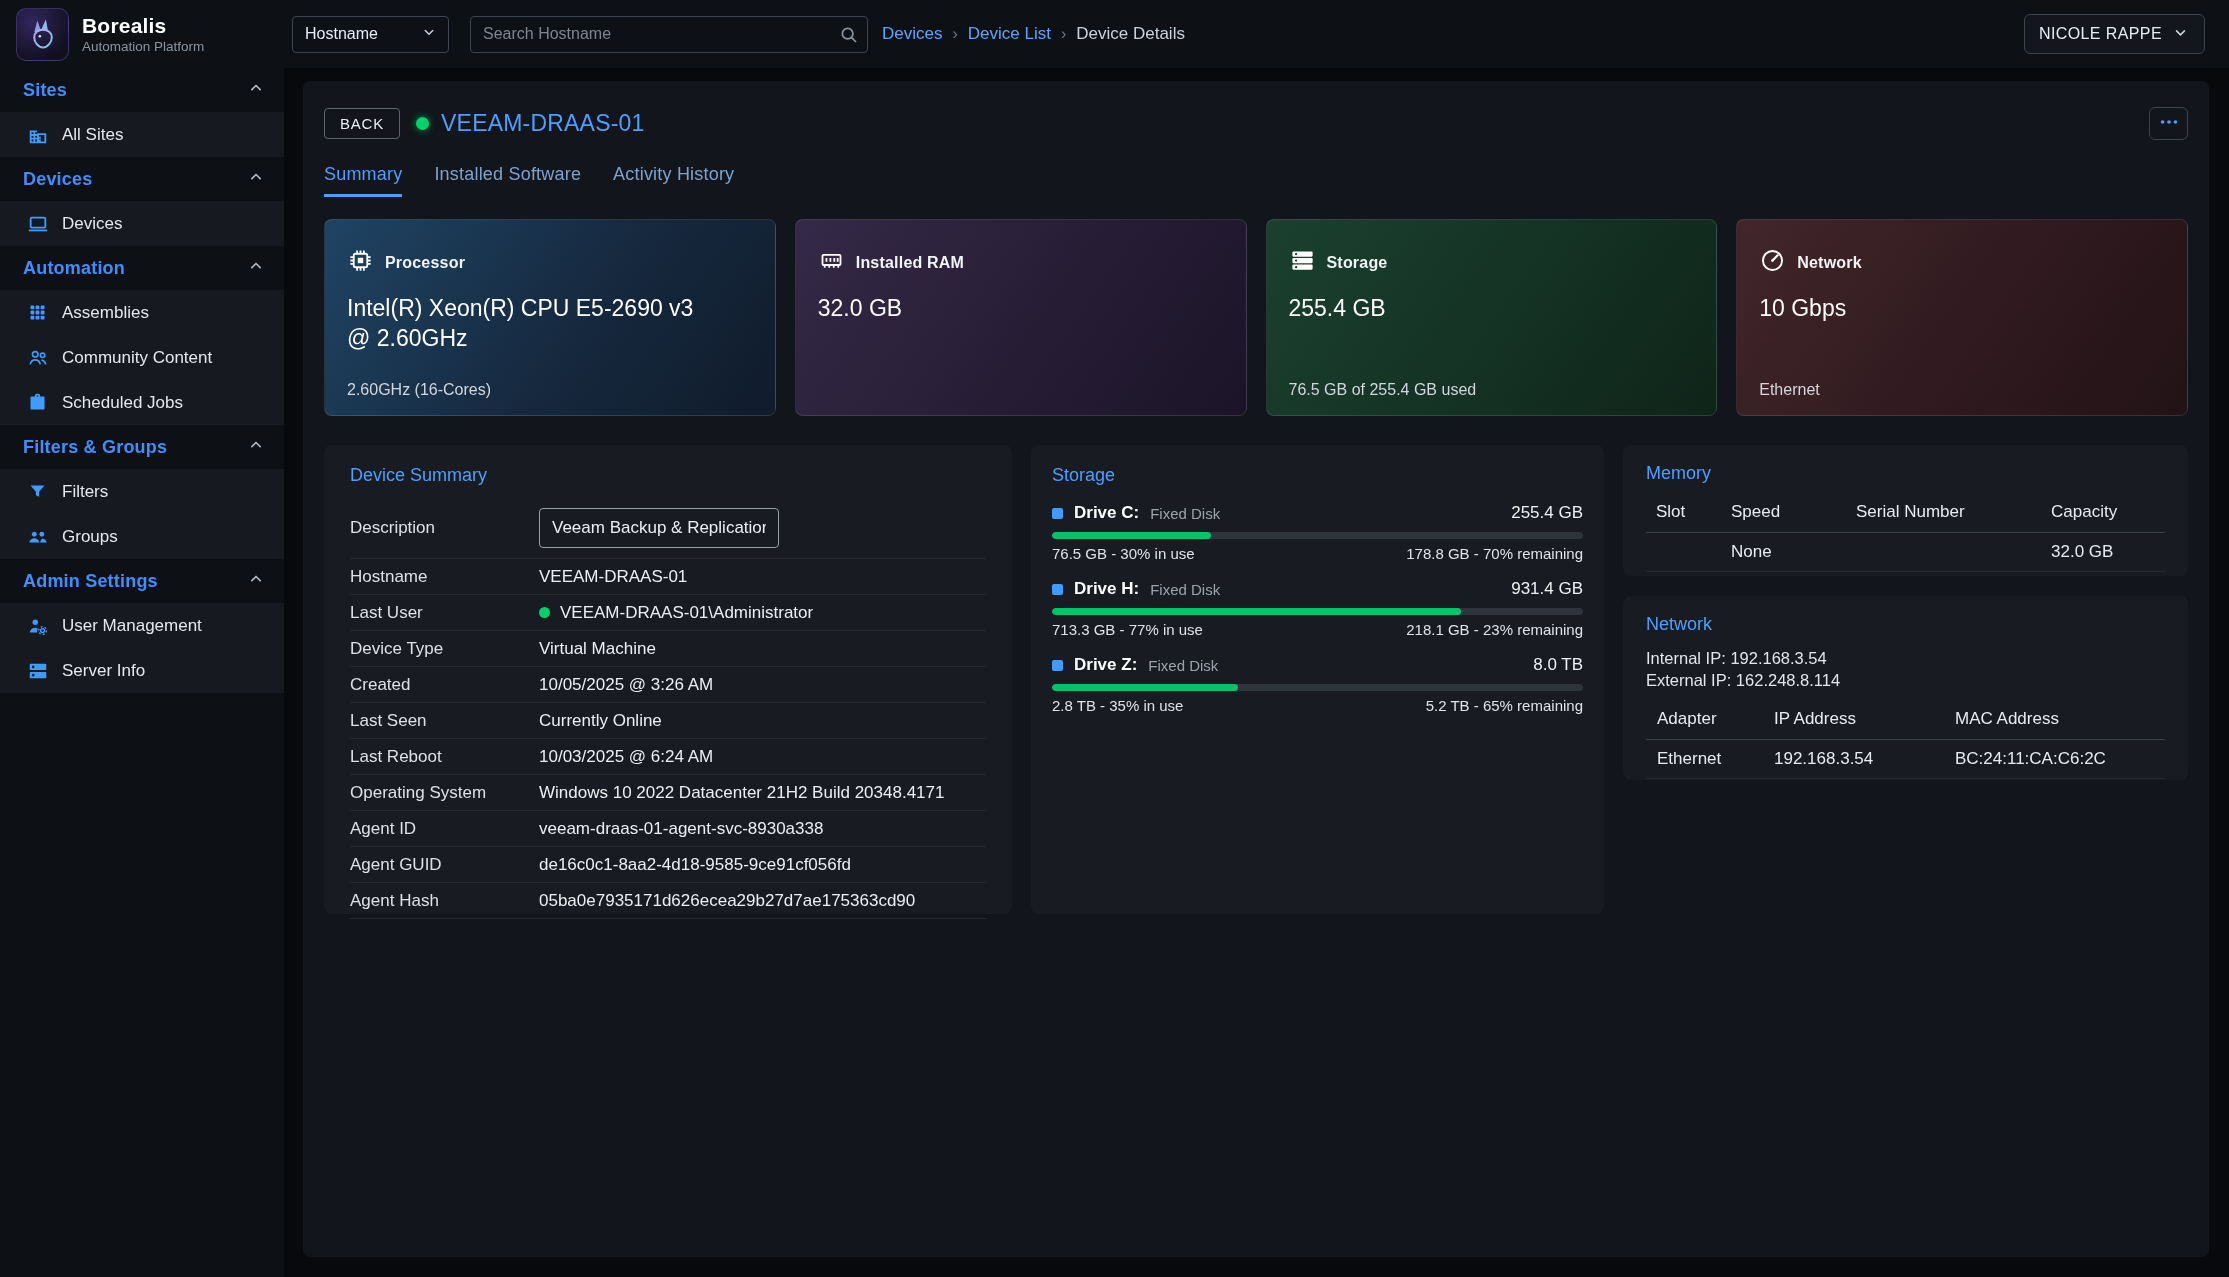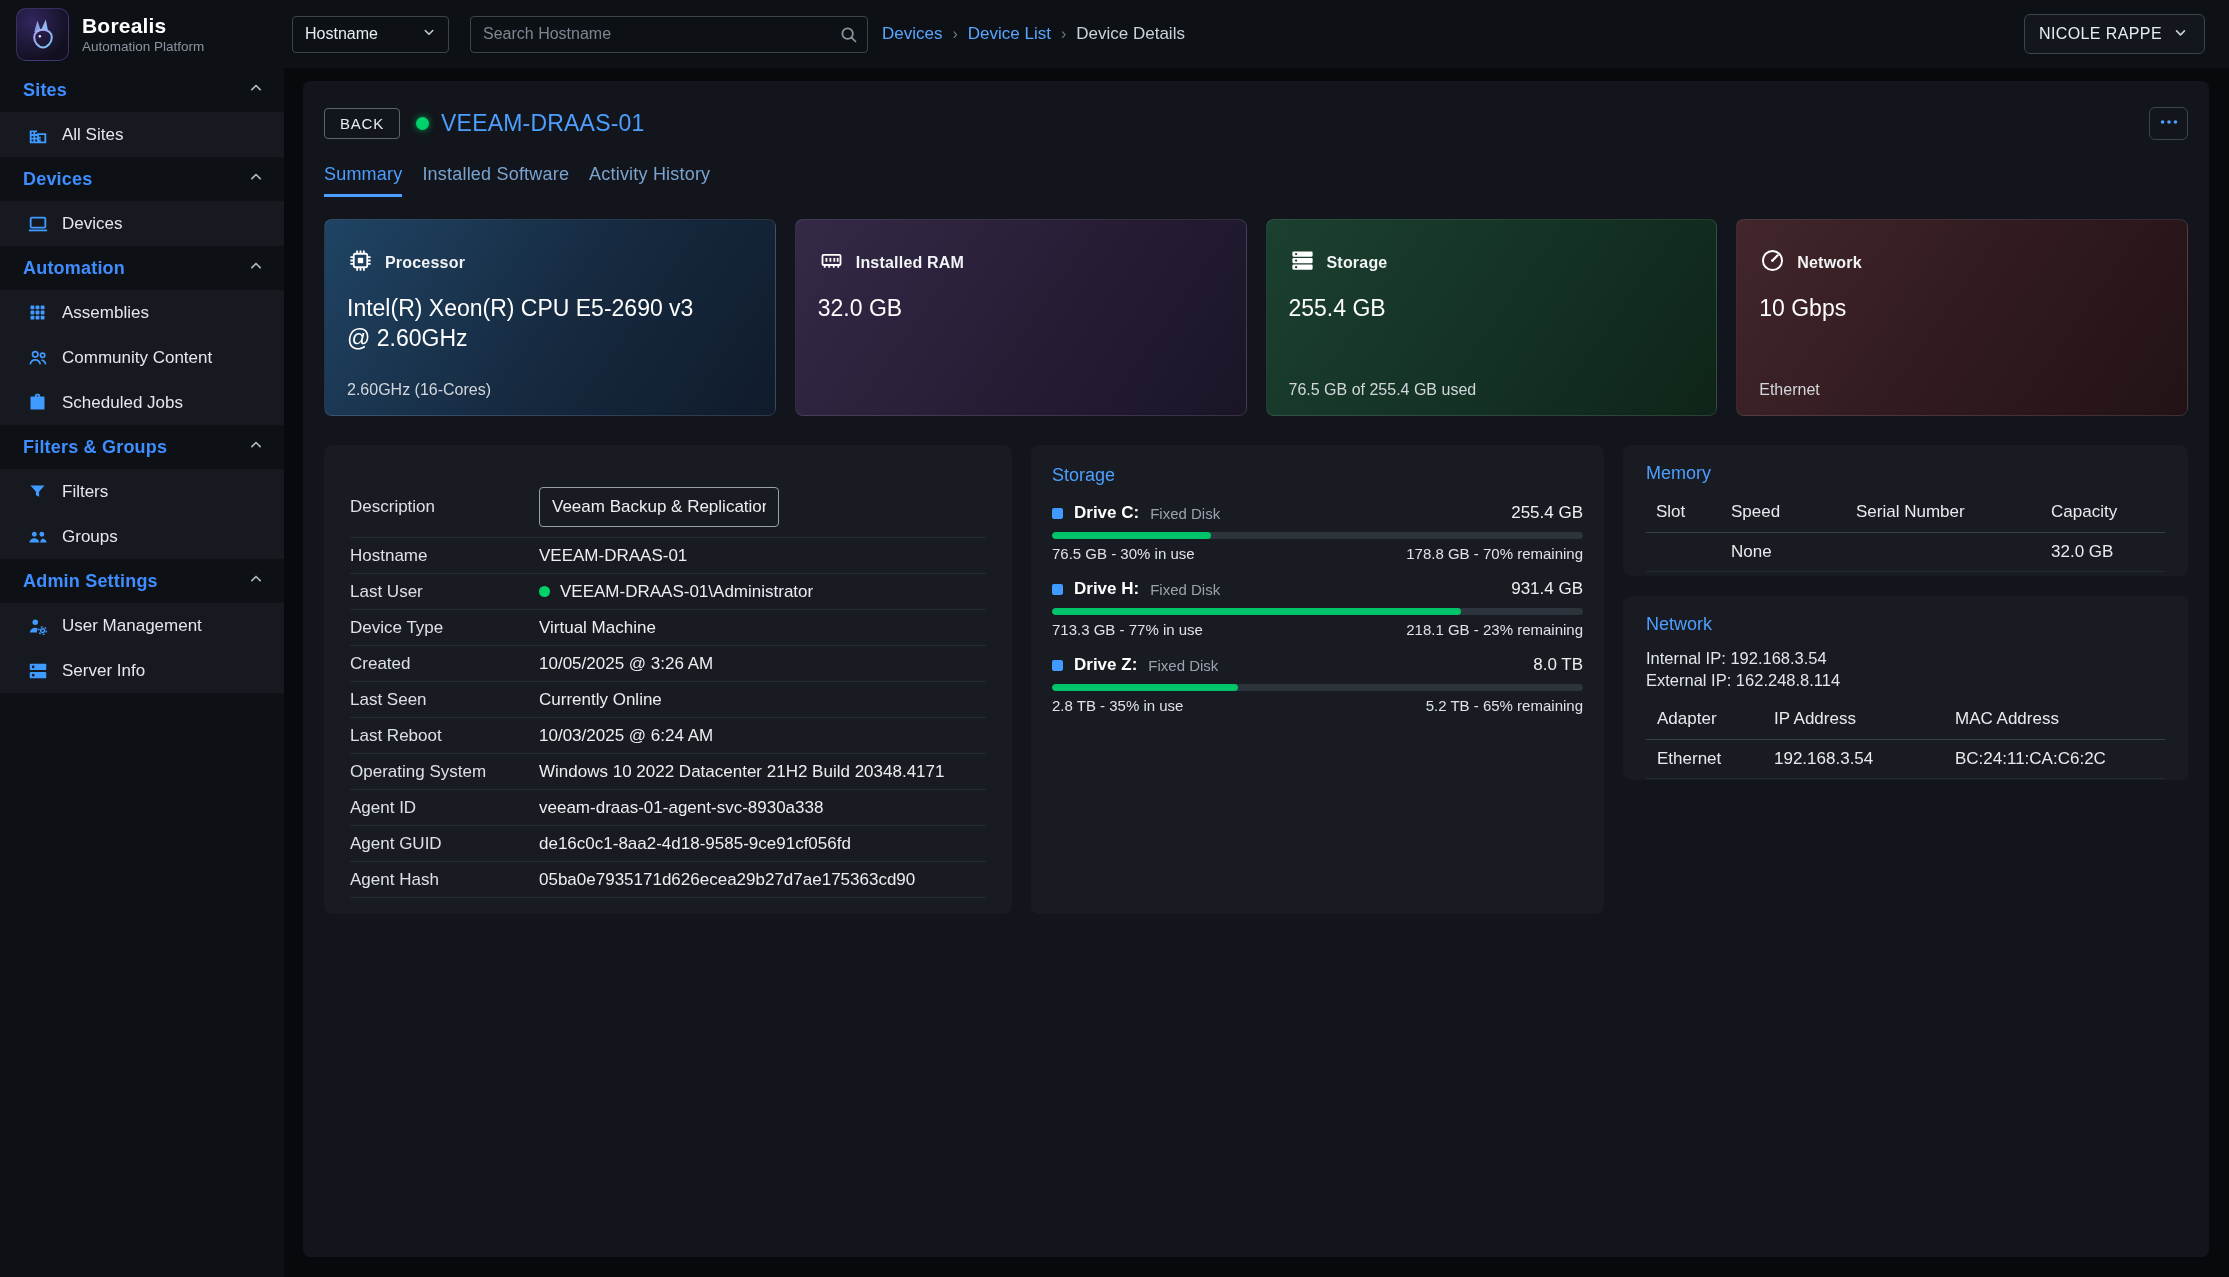--- a/index.html
+++ b/index.html
@@ -56,21 +56,21 @@
   .page-head{display:flex;align-items:center;}
   .back-btn{border:1px solid #5a6470;background:transparent;color:#e6edf3;font-size:15px;
             letter-spacing:.8px;padding:6px 15px;border-radius:4px;cursor:pointer;
             font-family:"Liberation Sans",sans-serif;}
   .status-dot{width:13px;height:13px;border-radius:50%;background:#00d26a;
               box-shadow:0 0 7px rgba(0,210,106,.7);margin:0 12px 0 16px;}
   .device-title{font-size:23px;color:#4d9fff;letter-spacing:.2px;}
   .more-btn{margin-left:auto;width:37px;height:31px;border:1px solid #3d444d;border-radius:6px;
             background:transparent;display:flex;align-items:center;justify-content:center;cursor:pointer;}
 
-  .tabs{margin-top:24px;display:flex;gap:20px;}
+  .tabs{margin-top:24px;display:flex;gap:32px;}
   .tab{font-size:18px;color:#7ba3cf;padding-bottom:9px;cursor:pointer;letter-spacing:.2px;}
   .tab.active{color:#4d9fff;border-bottom:3px solid #4d9fff;}
 
   
   .stat-row{margin-top:22px;display:flex;gap:19px;}
   .stat{flex:1;height:197px;box-sizing:border-box;border-radius:8px;padding:27px 22px;
         position:relative;border:1px solid rgba(255,255,255,.10);}
   .stat-0{background:linear-gradient(125deg,#1f4464 0%,#16293f 55%,#101b2b 100%);}
   .stat-1{background:linear-gradient(125deg,#342947 0%,#251c33 60%,#1b1427 100%);}
   .stat-2{background:linear-gradient(125deg,#1b4030 0%,#133023 60%,#0f2418 100%);}
@@ -401,20 +401,21 @@
           <span class="stat-title">Network</span>
         </div>
         <div class="stat-value">10 Gbps</div>
         <div class="stat-sub">Ethernet</div>
       </div>
     </div>
 
     <div class="lower">
 
       <div class="card col-summary">
+        <div class="card-title">Device Summary</div>
         <div class="sum-table">
           <div class="srow tall">
             <span class="lbl">Description</span>
             <span class="val">
               <input class="desc-input" type="text" value="Veeam Backup &amp; Replication" style="">
             </span>
           </div>
           <div class="srow">
             <span class="lbl">Hostname</span>
             <span class="val">VEEAM-DRAAS-01</span>

